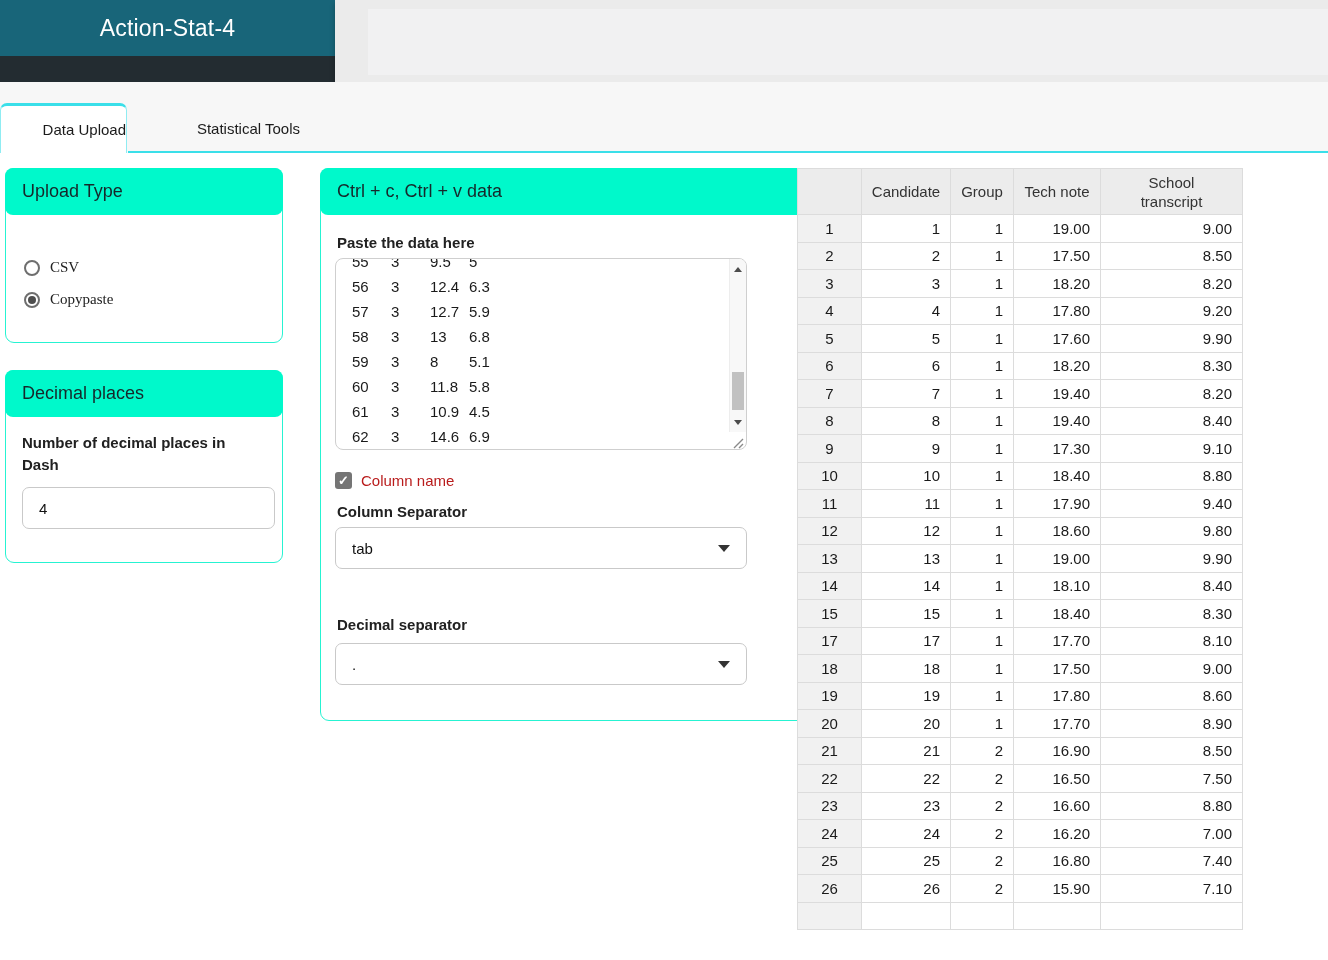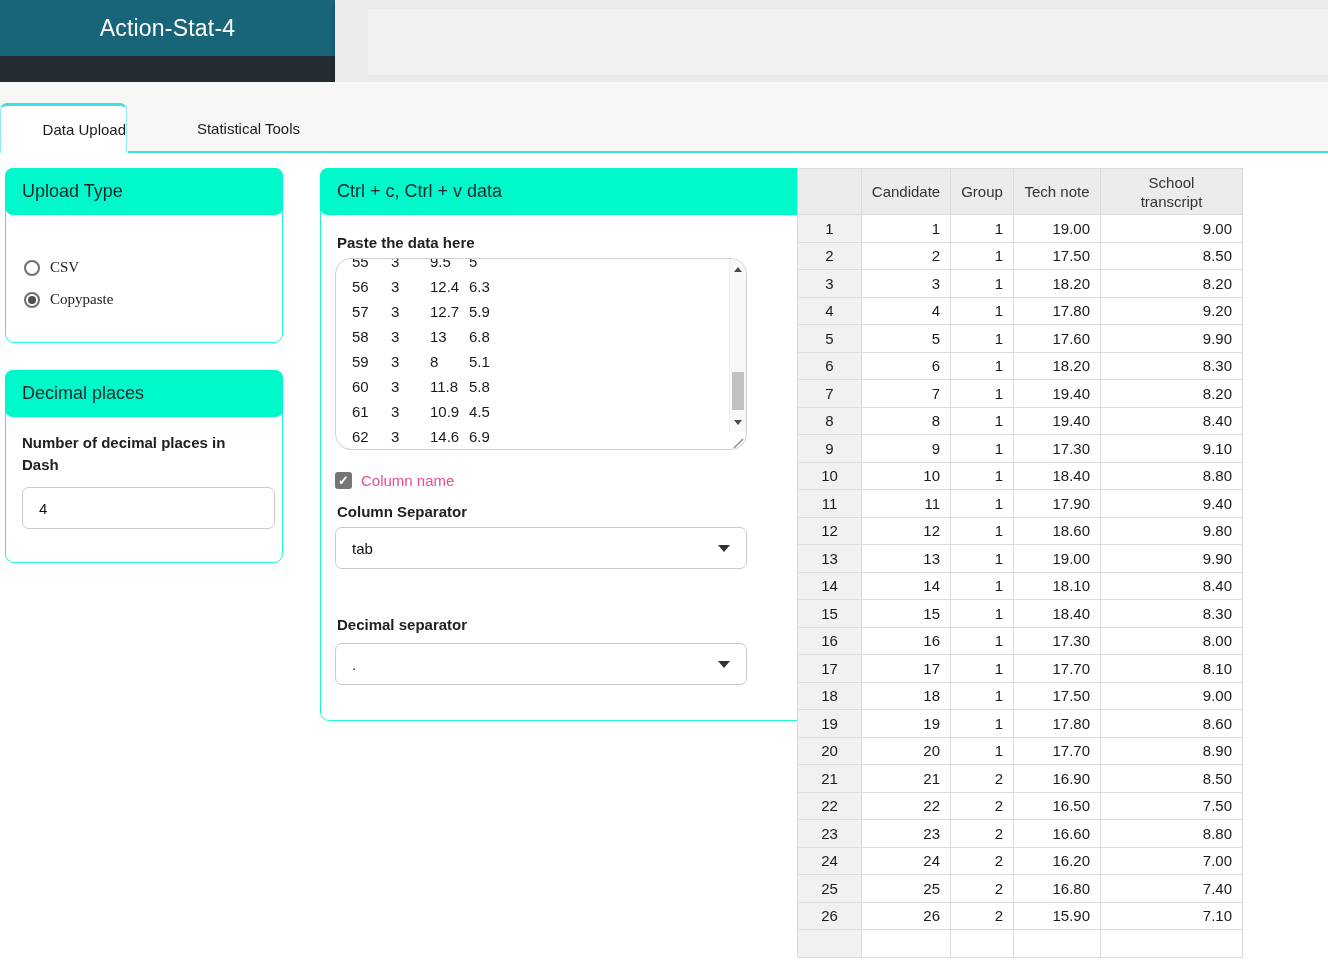--- a/index.html
+++ b/index.html
@@ -81,21 +81,21 @@
   .text-input {
     border: 1px solid #c9c9c9; border-radius: 7px;
     height: 42px; width: 253px;
     font-size: 15px; color: #111; padding-left: 16px;
     display: flex; align-items: center;
     background: #fff;
   }
 
   
   .fake-textarea {
-    border: 1px solid #cfcfcf; border-radius: 16px;
+    border: 1px solid #cfcfcf; border-radius: 8px;
     background: #fff; overflow: hidden; position: absolute;
   }
   .ta-lines { position: absolute; left: 0; top: -10px; right: 18px; }
   .ta-line {
     display: grid; grid-template-columns: 39px 39px 39px auto;
     padding-left: 16px; line-height: 25px; font-size: 15px; color: #1a1a1a;
     white-space: nowrap;
   }
   .ta-scrollbar {
     position: absolute; top: 0; right: 0; width: 17px; height: 173px;
@@ -113,21 +113,21 @@
   .ta-resize { position: absolute; right: 2px; bottom: 2px; width: 12px; height: 12px; }
 
   
   .checkbox-row { display: flex; align-items: center; gap: 9px; cursor: pointer; position: absolute; }
   .checkbox {
     width: 17px; height: 17px; border-radius: 3px;
     background: #757575; color: #ffffff;
     display: flex; align-items: center; justify-content: center;
     font-size: 13px; font-weight: bold; flex: 0 0 auto;
   }
-  .checkbox-label { font-size: 15px; color: #ec4899; }
+  .checkbox-label { font-size: 15px; color: #b91c1c; }
 
   
   .select {
     position: absolute; height: 42px; width: 412px;
     border: 1px solid #c9c9c9; border-radius: 7px; background: #fff;
     display: flex; align-items: center; padding: 0 16px;
     font-size: 15px; color: #111; cursor: pointer;
   }
   .select .caret {
     margin-left: auto;
@@ -410,27 +410,20 @@
           <td>8.40</td>
         </tr>
         <tr>
           <td class="idx">15</td>
           <td>15</td>
           <td>1</td>
           <td>18.40</td>
           <td>8.30</td>
         </tr>
         <tr>
-          <td class="idx">16</td>
-          <td>16</td>
-          <td>1</td>
-          <td>17.30</td>
-          <td>8.00</td>
-        </tr>
-        <tr>
           <td class="idx">17</td>
           <td>17</td>
           <td>1</td>
           <td>17.70</td>
           <td>8.10</td>
         </tr>
         <tr>
           <td class="idx">18</td>
           <td>18</td>
           <td>1</td>

